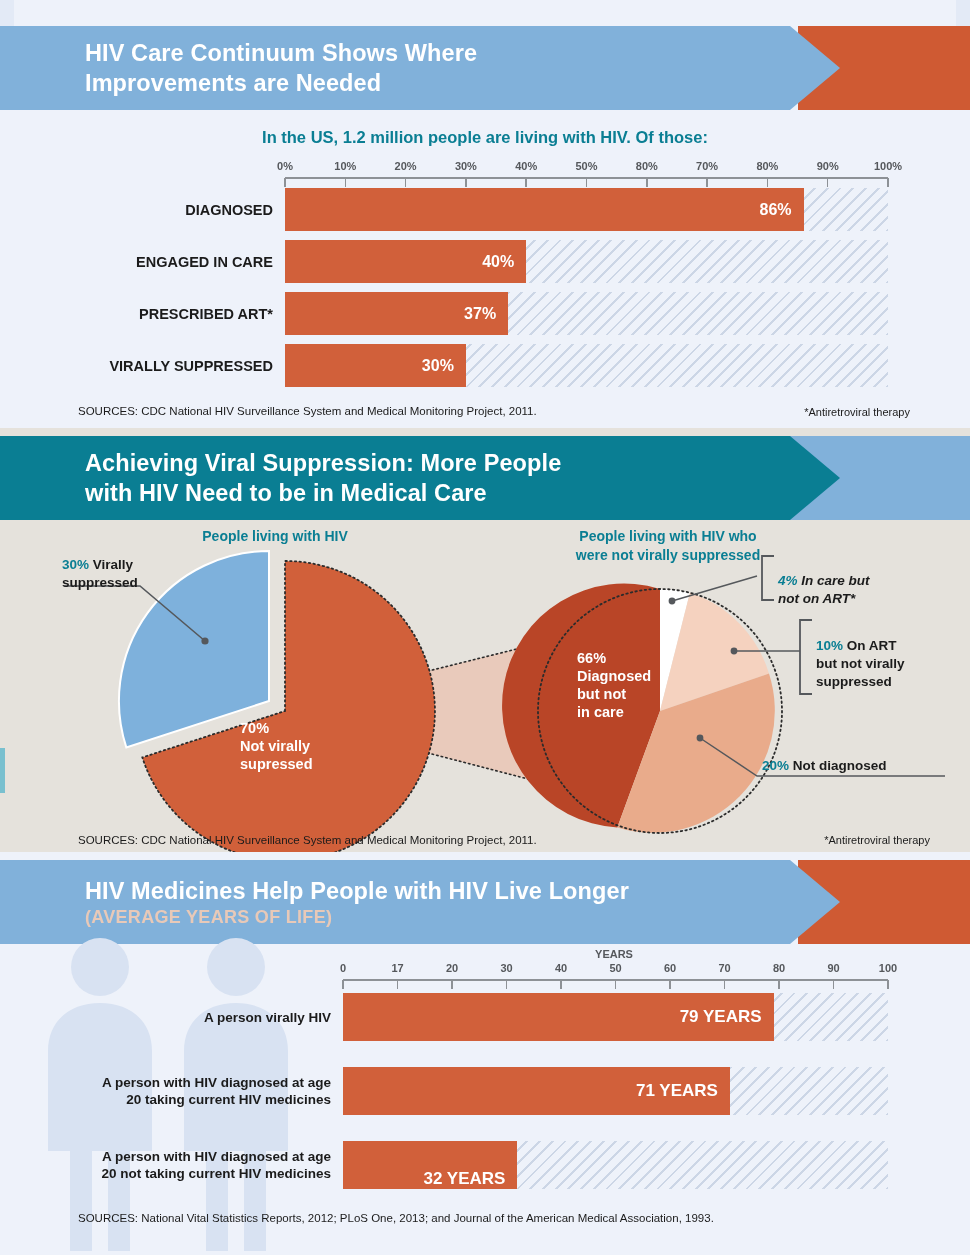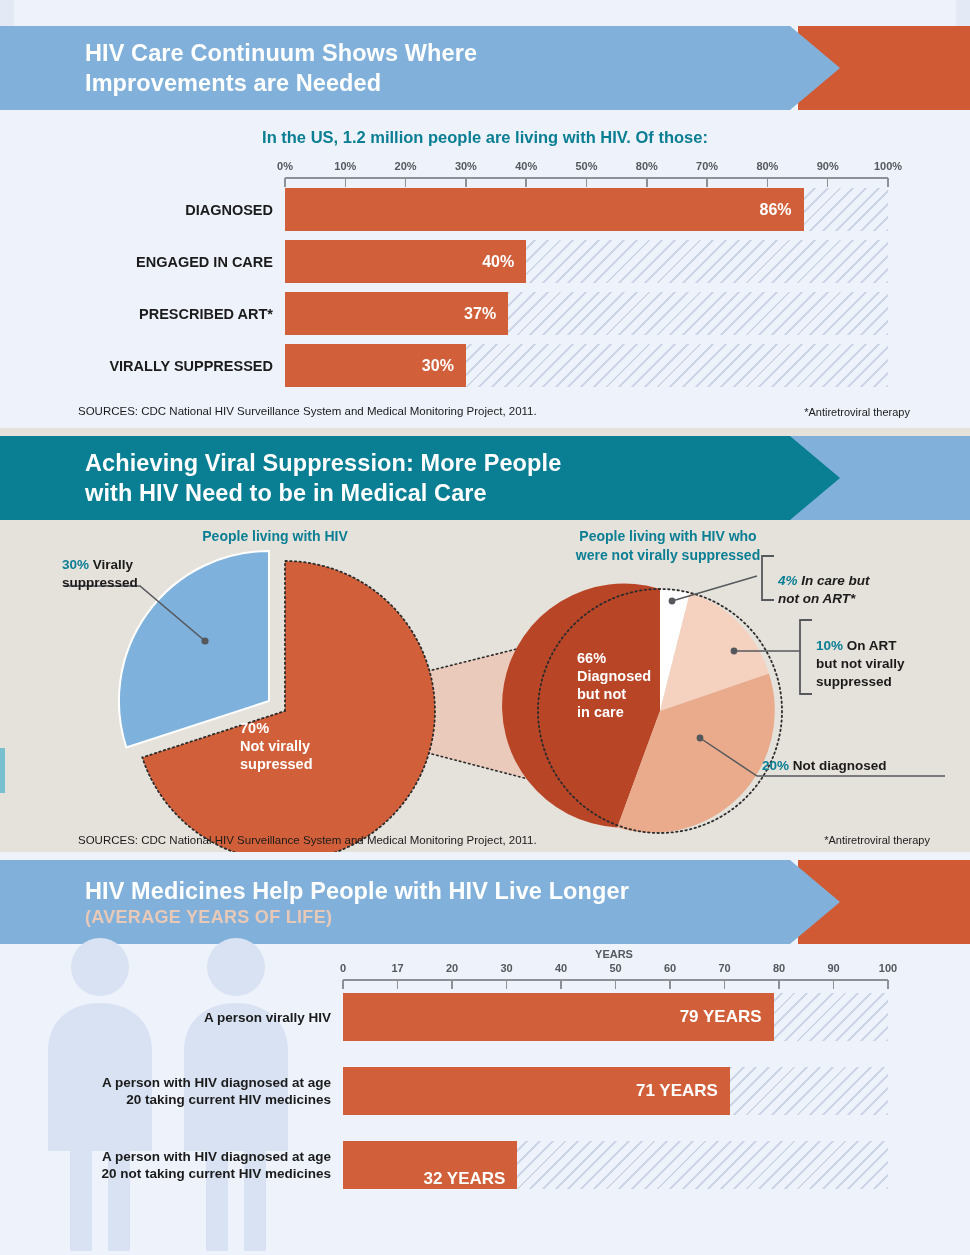--- a/index.html
+++ b/index.html
@@ -381,14 +381,15 @@
       <div class="bar-row" style="top: 148px; height: 48px;">
         <div class="bar-label" style="font-size: 13.5px; line-height: 17px; width: 270px;">A person with HIV diagnosed at age
 20 not taking current HIV medicines</div>
         <div class="bar-track" style="width: 100%;"></div>
         <div class="bar-fill" style="width: 32%; align-items: flex-end;">
           <span class="bar-val" style="font-size: 17px;">32 YEARS</span>
         </div>
       </div>
     </div>
 
+  <div class="sources" style="left:78px; top:1212px;">SOURCES: National Vital Statistics Reports, 2012; PLoS One, 2013; and Journal of the American Medical Association, 1993.</div>
 
 </div>
 
 </body></html>

